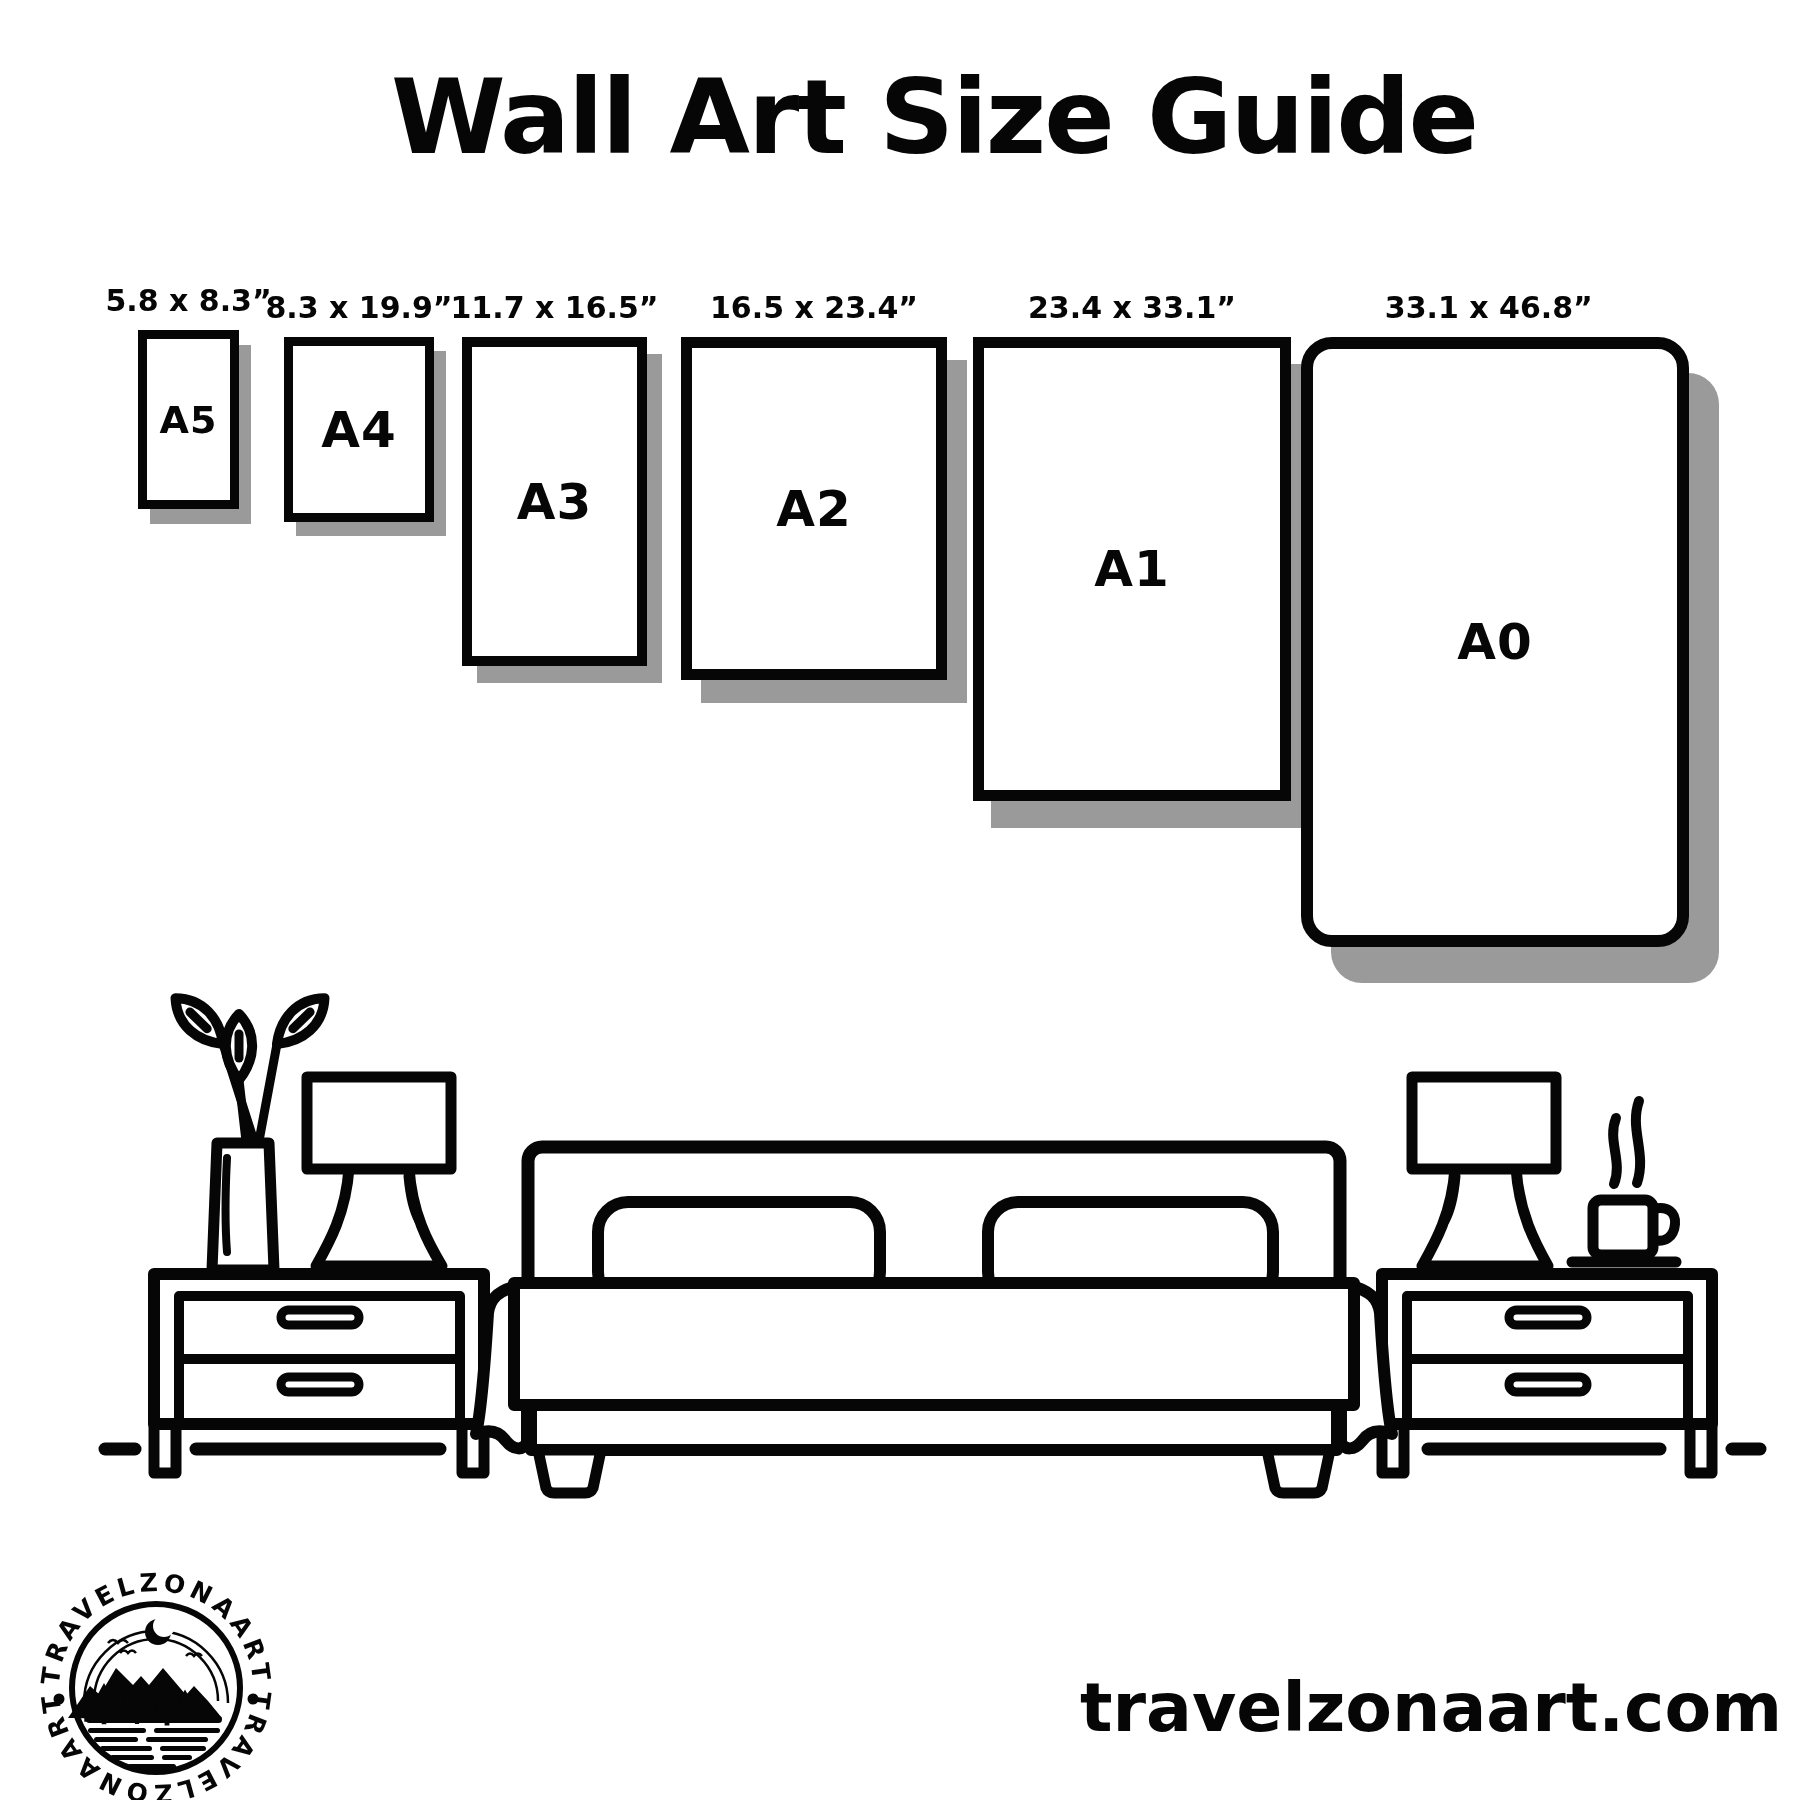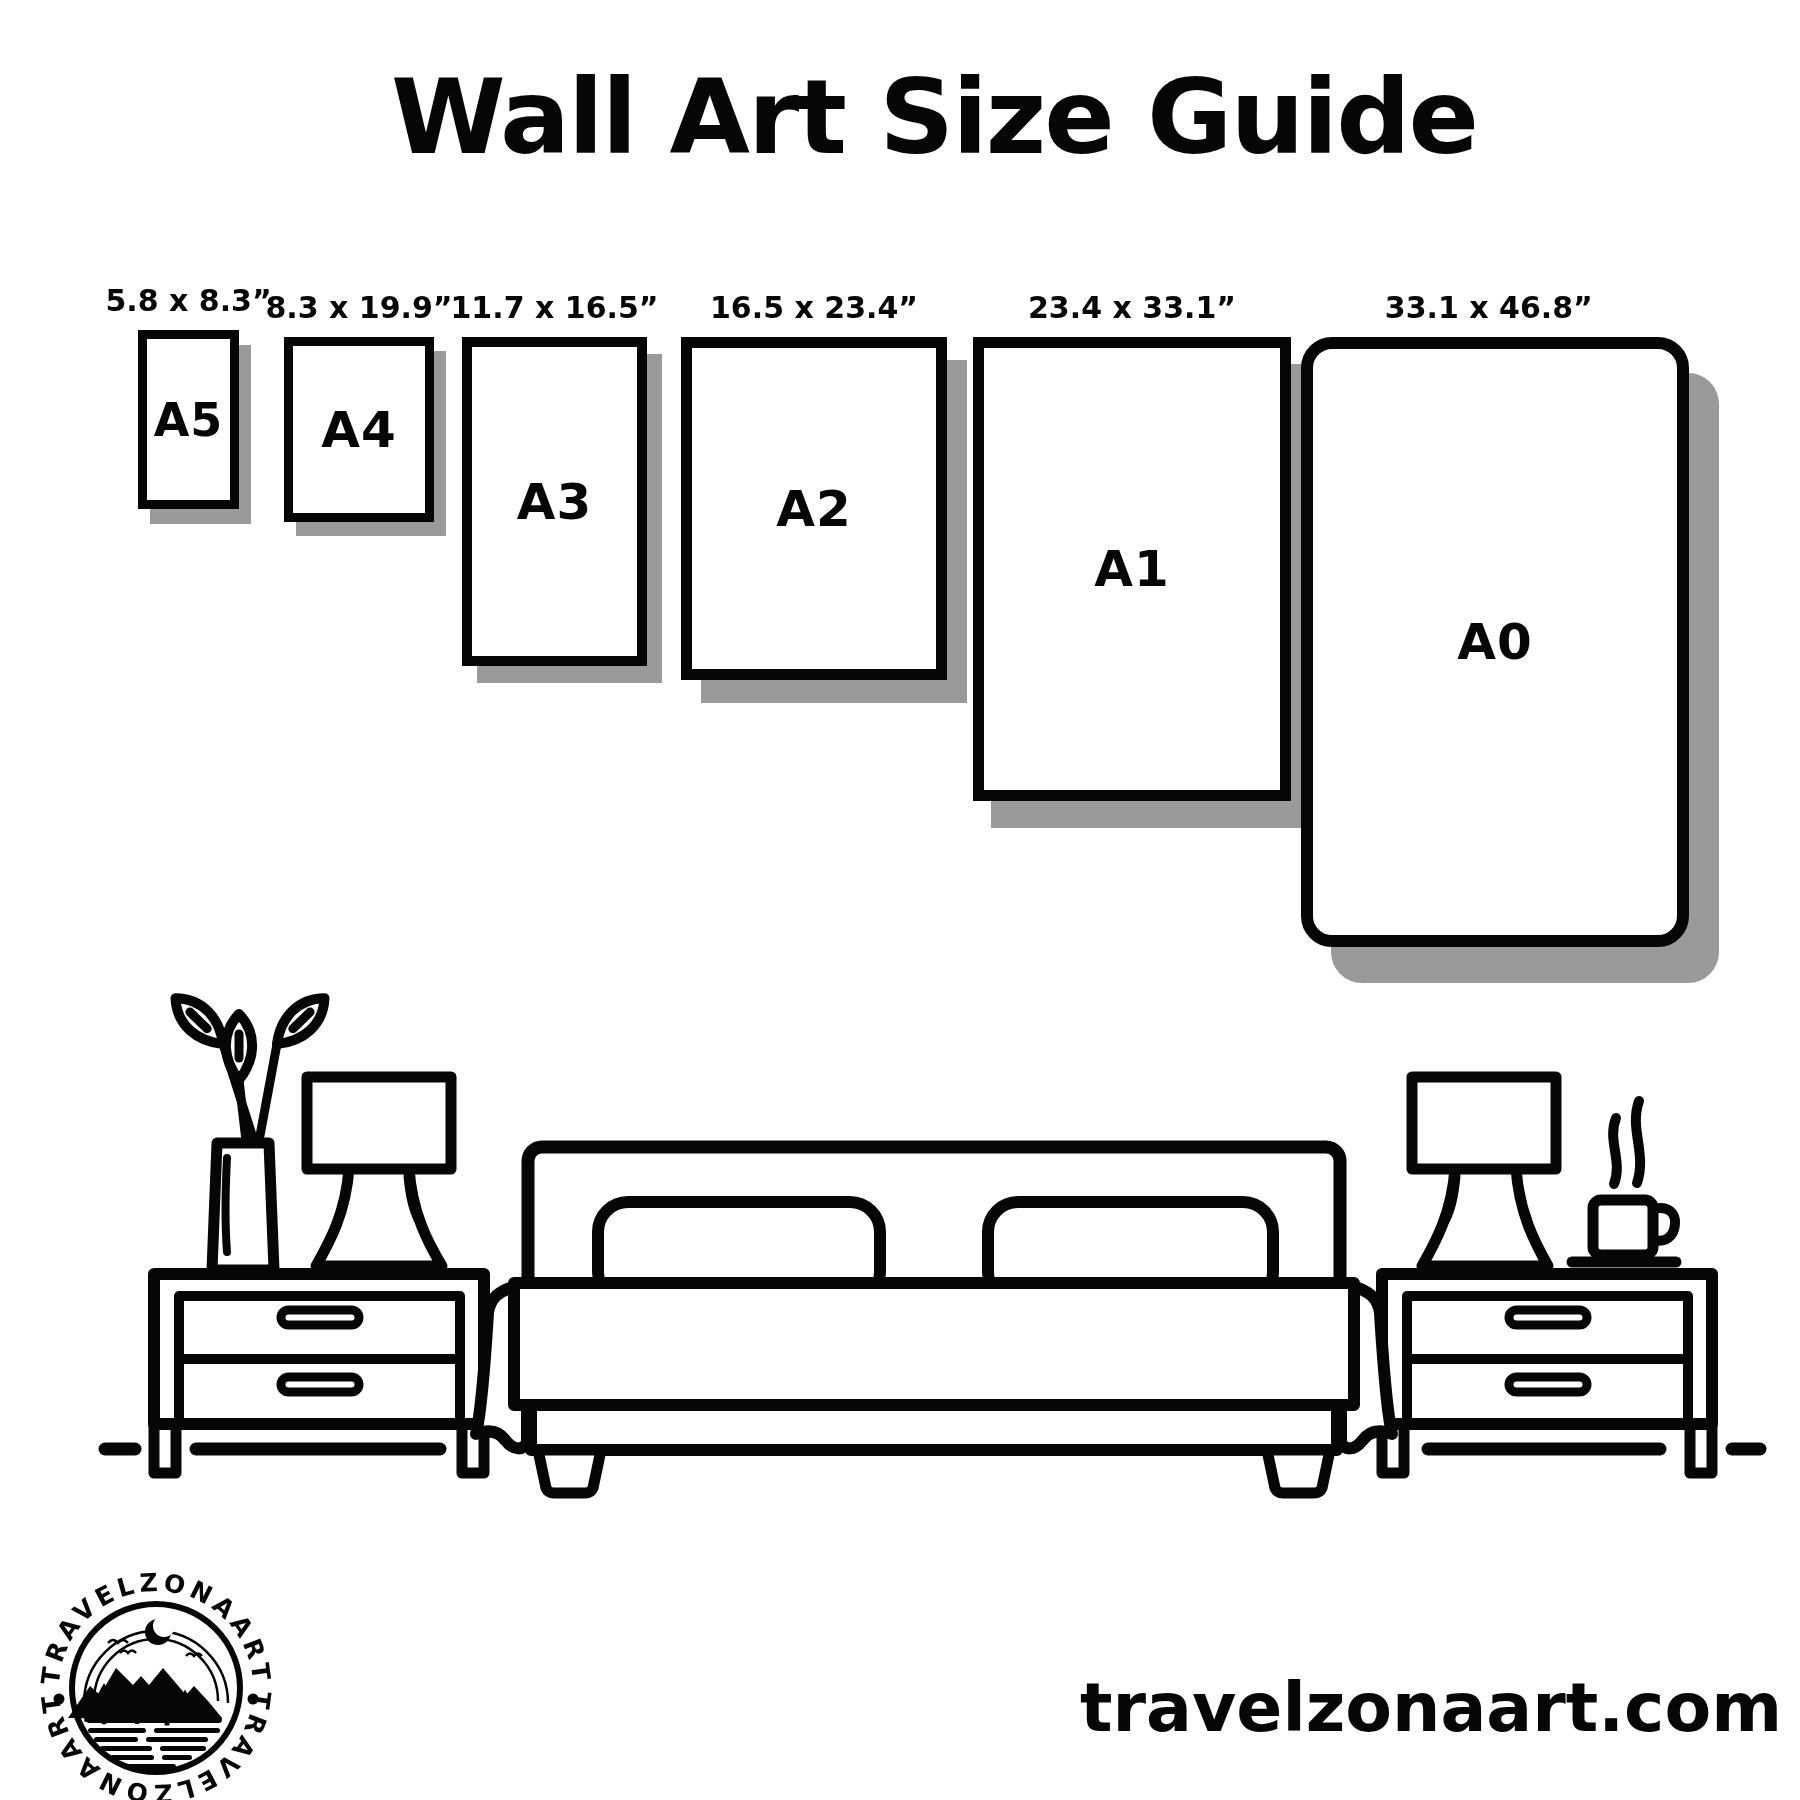--- a/index.html
+++ b/index.html
@@ -24,21 +24,21 @@
     margin-bottom:12px;font-size:30px;font-weight:bold;white-space:nowrap;letter-spacing:0px;
   }
   .frame{
     position:absolute;left:0;top:0;width:100%;height:100%;box-sizing:border-box;
     background:#ffffff;border:10px solid var(--ink);
     display:flex;align-items:center;justify-content:center;
   }
   .frame .code{font-size:50px;font-weight:bold;letter-spacing:1px;}
   .g-a5{left:112px;top:330px;width:101px;height:179px;}
   .g-a5 .frame{border-width:9px;box-shadow:12px 15px 0 0 var(--shadow);}
-  .g-a5 .code{font-size:46px;}
+  .g-a5 .code{font-size:38px;}
   .g-a4{left:258px;top:337px;width:150px;height:185px;}
   .g-a4 .frame{border-width:9px;box-shadow:12px 14px 0 0 var(--shadow);}
   .g-a3{left:436px;top:337px;width:185px;height:329px;}
   .g-a3 .frame{border-width:10px;box-shadow:15px 17px 0 0 var(--shadow);}
   .g-a2{left:655px;top:337px;width:245px;height:343px;padding-left:21px;}
   .g-a2 .frame{border-width:11px;box-shadow:20px 23px 0 0 var(--shadow);}
   .g-a1{left:947px;top:337px;width:306px;height:464px;padding-left:12px;}
   .g-a1 .frame{border-width:11px;box-shadow:18px 27px 0 0 var(--shadow);}
   .g-a0{left:1275px;top:337px;width:388px;height:610px;text-align:center;}
   .g-a0 .frame{border-width:12px;box-shadow:30px 36px 0 0 var(--shadow);border-radius:31px;}

